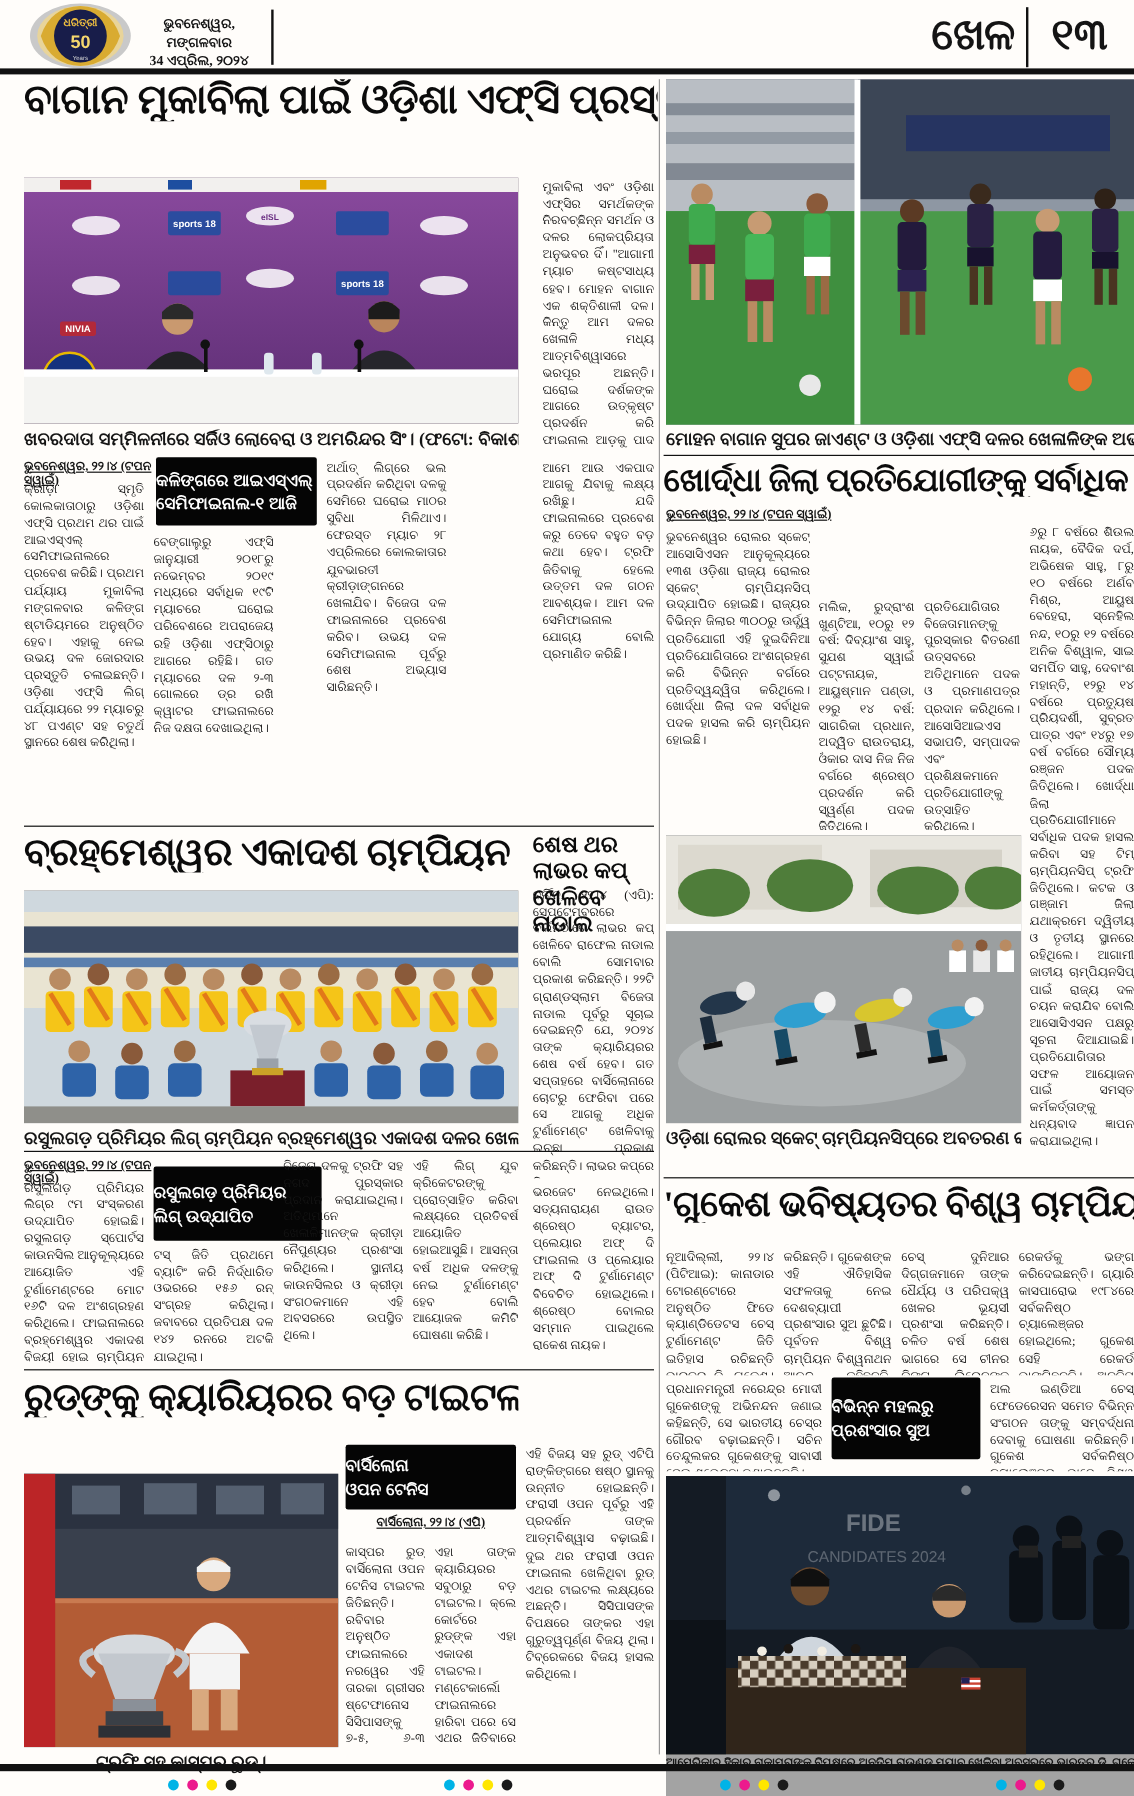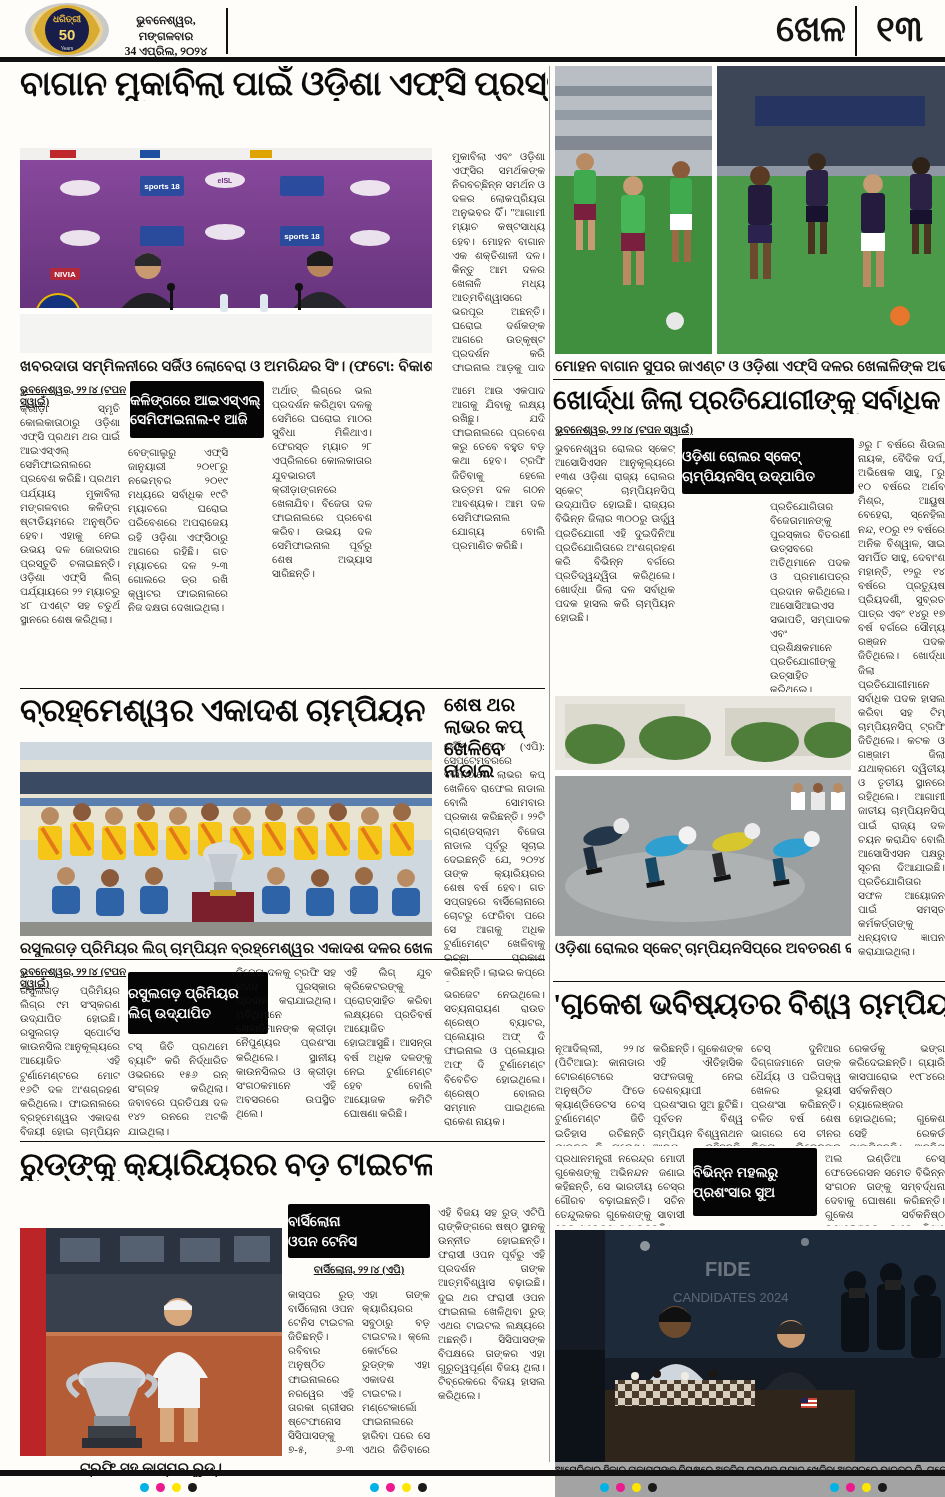--- a/index.html
+++ b/index.html
@@ -197,24 +197,21 @@
       <circle cx="120" cy="255" r="9" fill="#e8e8e8"></circle>
     </svg>
   </div>
   <div class="abs caption" style="left:555px;top:358px;width:390px;text-align:center;">ମୋହନ ବାଗାନ ସୁପର ଜାଏଣ୍ଟ ଓ ଓଡ଼ିଶା ଏଫ୍‌ସି ଦଳର ଖେଳାଳିଙ୍କ ଅଭ୍ୟାସ।</div>
   <div class="abs rule" style="left:553px;top:379px;width:392px;height:1px;"></div>
 
   <div class="abs headline" style="left:553px;top:386px;width:392px;font-size:27px;">ଖୋର୍ଦ୍ଧା ଜିଲା ପ୍ରତିଯୋଗୀଙ୍କୁ ସର୍ବାଧିକ ପଦକ</div>
   <div class="abs dateline" style="left:555px;top:424px;width:140px;">ଭୁବନେଶ୍ୱର, ୨୨।୪ (ଟପନ ସ୍ୱାଇଁ)</div>
   <div class="abs col" style="left:555px;top:442px;width:120px;height:250px;">ଭୁବନେଶ୍ୱର ରୋଲର ସ୍କେଟ୍ ଆସୋସିଏସନ ଆନୁକୂଲ୍ୟରେ ୧୩ଶ ଓଡ଼ିଶା ରାଜ୍ୟ ରୋଲର ସ୍କେଟ୍ ଚାମ୍ପିୟନସିପ୍ ଉଦ୍‌ଯାପିତ ହୋଇଛି। ରାଜ୍ୟର ବିଭିନ୍ନ ଜିଲାର ୩୦୦ରୁ ଊର୍ଦ୍ଧ୍ୱ ପ୍ରତିଯୋଗୀ ଏହି ଦୁଇଦିନିଆ ପ୍ରତିଯୋଗିତାରେ ଅଂଶଗ୍ରହଣ କରି ବିଭିନ୍ନ ବର୍ଗରେ ପ୍ରତିଦ୍ୱନ୍ଦ୍ୱିତା କରିଥିଲେ। ଖୋର୍ଦ୍ଧା ଜିଲା ଦଳ ସର୍ବାଧିକ ପଦକ ହାସଲ କରି ଚାମ୍ପିୟନ ହୋଇଛି।</div>
 
-  <div class="abs blackbox" style="left:682px;top:438px;width:172px;height:56px;">
-    <span>ଓଡ଼ିଶା ରୋଲର ସ୍କେଟ୍</span>
-    <span>ଚାମ୍ପିୟନସିପ୍ ଉଦ୍‌ଯାପିତ</span>
-  </div>
+  <div class="abs col" style="left:682px;top:500px;width:80px;height:192px;">ମଲିକ, ରୁଦ୍ରାଂଶ ଖୁଣ୍ଟିଆ, ୧୦ରୁ ୧୨ ବର୍ଷ: ଦିବ୍ୟାଂଶ ସାହୁ, ସୁଯଶ ସ୍ୱାଇଁ ପଟ୍ଟନାୟକ, ଆୟୁଷ୍ମାନ ପଣ୍ଡା, ୧୨ରୁ ୧୪ ବର୍ଷ: ସାଗରିକା ପ୍ରଧାନ, ଅଦ୍ୱିତ ରାଉତରାୟ, ଓଁକାର ଦାସ ନିଜ ନିଜ ବର୍ଗରେ ଶ୍ରେଷ୍ଠ ପ୍ରଦର୍ଶନ କରି ସ୍ୱର୍ଣ୍ଣ ପଦକ ଜିତିଥିଲେ।</div>
   <div class="abs col" style="left:770px;top:500px;width:80px;height:192px;">ପ୍ରତିଯୋଗିତାର ବିଜେତାମାନଙ୍କୁ ପୁରସ୍କାର ବିତରଣୀ ଉତ୍ସବରେ ଅତିଥିମାନେ ପଦକ ଓ ପ୍ରମାଣପତ୍ର ପ୍ରଦାନ କରିଥିଲେ। ଆସୋସିଆଇଏସ ସଭାପତି, ସମ୍ପାଦକ ଏବଂ ପ୍ରଶିକ୍ଷକମାନେ ପ୍ରତିଯୋଗୀଙ୍କୁ ଉତ୍ସାହିତ କରିଥିଲେ।</div>
   <div class="abs col" style="left:858px;top:438px;width:87px;height:540px;">୬ରୁ ୮ ବର୍ଷରେ ଶିଉଲ ନାୟକ, ବୈଦିକ ଦର୍ପ, ଅଭିଷେକ ସାହୁ, ୮ରୁ ୧୦ ବର୍ଷରେ ଅର୍ଣବ ମିଶ୍ର, ଆୟୁଷ ବେହେରା, ସ୍ନେହିଲ ନନ୍ଦ, ୧୦ରୁ ୧୨ ବର୍ଷରେ ଅନିକ ବିଶ୍ୱାଳ, ସାଇ ସମର୍ପିତ ସାହୁ, ଦେବାଂଶ ମହାନ୍ତି, ୧୨ରୁ ୧୪ ବର୍ଷରେ ପ୍ରତ୍ୟୁଷ ପ୍ରିୟଦର୍ଶୀ, ସୁବ୍ରତ ପାତ୍ର ଏବଂ ୧୪ରୁ ୧୭ ବର୍ଷ ବର୍ଗରେ ସୌମ୍ୟ ରଞ୍ଜନ ପଦକ ଜିତିଥିଲେ। ଖୋର୍ଦ୍ଧା ଜିଲା ପ୍ରତିଯୋଗୀମାନେ ସର୍ବାଧିକ ପଦକ ହାସଲ କରିବା ସହ ଟିମ୍ ଚାମ୍ପିୟନସିପ୍ ଟ୍ରଫି ଜିତିଥିଲେ। କଟକ ଓ ଗଞ୍ଜାମ ଜିଲା ଯଥାକ୍ରମେ ଦ୍ୱିତୀୟ ଓ ତୃତୀୟ ସ୍ଥାନରେ ରହିଥିଲେ। ଆଗାମୀ ଜାତୀୟ ଚାମ୍ପିୟନସିପ୍ ପାଇଁ ରାଜ୍ୟ ଦଳ ଚୟନ କରାଯିବ ବୋଲି ଆସୋସିଏସନ ପକ୍ଷରୁ ସୂଚନା ଦିଆଯାଇଛି। ପ୍ରତିଯୋଗିତାର ସଫଳ ଆୟୋଜନ ପାଇଁ ସମସ୍ତ କର୍ମକର୍ତ୍ତାଙ୍କୁ ଧନ୍ୟବାଦ ଜ୍ଞାପନ କରାଯାଇଥିଲା।</div>
 
   <div class="abs photo" style="left:555px;top:696px;width:296px;height:240px;">
     <svg width="296" height="240" viewBox="0 0 296 240">
       <rect width="296" height="240" fill="#a7abac"></rect>
       <rect width="296" height="78" fill="#e8e6df"></rect>
       <rect x="10" y="8" width="120" height="54" fill="#dcd9cf"></rect>
       <rect x="170" y="12" width="110" height="48" fill="#d5d2c8"></rect>
       <g fill="#4f7d3a">

